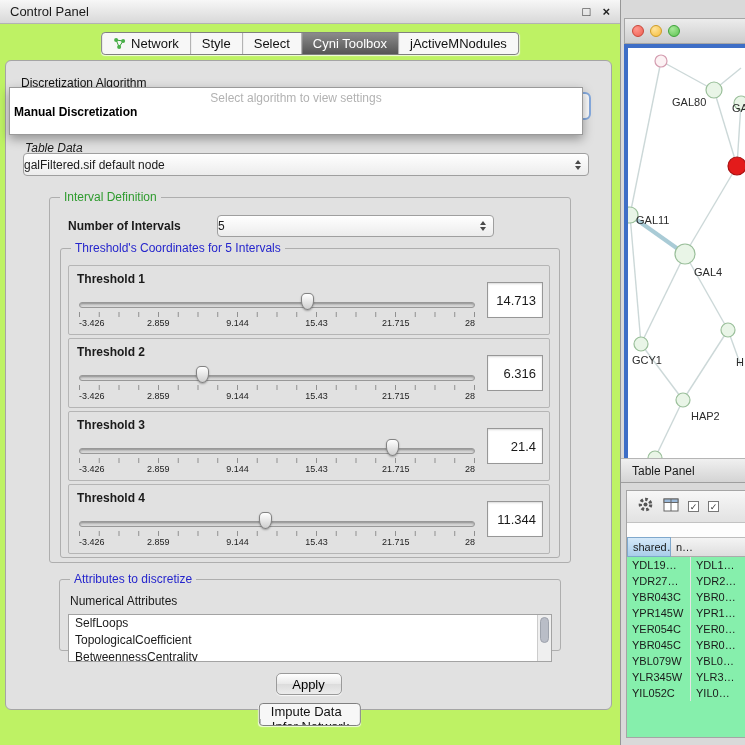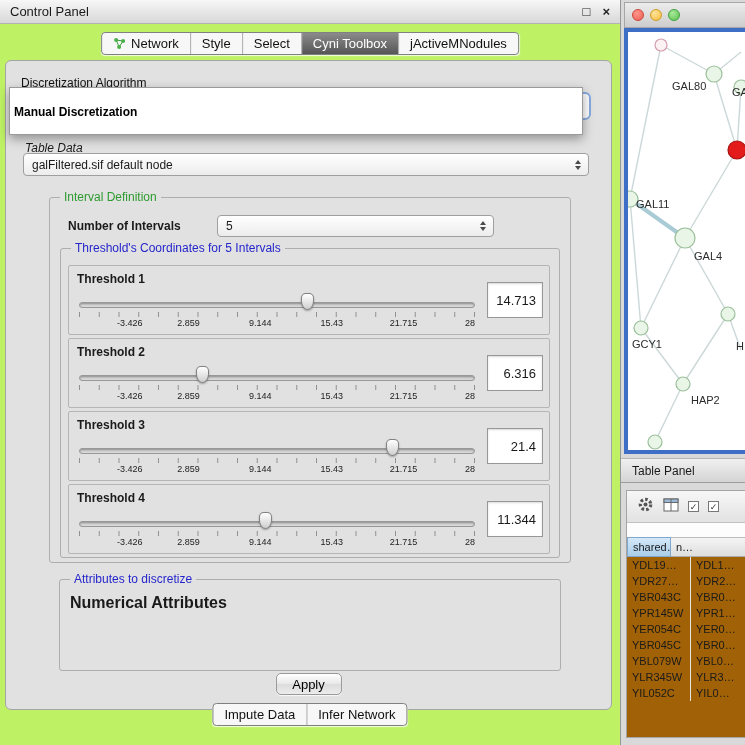--- a/index.html
+++ b/index.html
@@ -16,41 +16,41 @@
   .win-btn{margin-left:12px;font-size:13px;color:#222;font-weight:bold;cursor:default;}
 
   .tabbar{display:flex;border:1px solid #808080;border-radius:4px;
     background:#f7f7f7;overflow:hidden;height:23px;align-items:stretch;
     box-shadow:0 1px 1px rgba(255,255,255,.8);}
   .tab{display:flex;align-items:center;gap:5px;padding:0 11px;font-size:13px;
     color:#111;border-left:1px solid #ababab;white-space:nowrap;}
   .tab:first-child{border-left:none;}
   .tab.selected{background:linear-gradient(#8b8b8b,#565656);color:#fff;justify-content:center;}
   #top-tabs{position:absolute;top:32px;left:50%;transform:translateX(-50%);}
-  #bottom-tabs{position:absolute;top:703px;left:50%;transform:translateX(-50%);z-index:30;}
+  #bottom-tabs{position:absolute;top:703px;left:50%;transform:translateX(-50%);z-index:30;flex-direction:column;}
 
   #cp-main{position:absolute;left:5px;top:60px;width:607px;height:650px;
     border:1px solid #a5a5a5;border-radius:6px;background:#e1e1e1;}
 
   #algo-label{position:absolute;left:15px;top:15px;font-size:12px;color:#111;z-index:1;}
   #algo-combo-fragment{position:absolute;left:543px;top:31px;width:42px;height:28px;
     border:2px solid #86abdf;border-radius:6px;background:#fdfdfd;z-index:2;}
   #algo-dropdown{position:absolute;left:3px;top:26px;width:574px;height:48px;
     background:#fff;border:1px solid #9a9a9a;z-index:10;
     box-shadow:0 4px 10px rgba(0,0,0,.35);}
   #algo-placeholder{position:absolute;left:0;top:3px;width:100%;text-align:center;
     color:#b2b2b2;font-size:12px;}
   #algo-options{position:absolute;left:4px;top:17px;right:4px;}
   .algo-opt{font-size:12px;line-height:15px;color:#000;}
   .algo-opt.first{font-weight:bold;}
 
   #tabledata-label{position:absolute;left:19px;top:80px;font-size:12px;font-style:italic;}
   .combo{position:absolute;display:flex;align-items:center;
     background:linear-gradient(#ffffff,#ececec);border:1px solid #9f9f9f;
-    border-radius:4px;font-size:12px;padding-left:8px;
+    border-radius:4px;font-size:12px;padding-left:0;
     box-shadow:inset 0 1px 0 #fff;}
   .combo .val{flex:1;overflow:hidden;white-space:nowrap;}
   .combo .arrows{width:16px;height:100%;display:flex;flex-direction:column;
     align-items:center;justify-content:center;gap:2px;margin-right:2px;}
   .combo .arrows i{display:block;width:0;height:0;border-left:3.5px solid transparent;
     border-right:3.5px solid transparent;}
   .combo .arrows i.up{border-bottom:4px solid #4a4a4a;}
   .combo .arrows i.dn{border-top:4px solid #4a4a4a;}
   #tabledata-combo{left:17px;top:92px;width:566px;height:23px;}
   #count-combo{left:167px;top:17px;width:277px;height:22px;}
@@ -77,43 +77,43 @@
     background:linear-gradient(#c2c2c2,#dedede);border:1px solid #989898;
     border-radius:3px;box-shadow:inset 0 1px 2px rgba(0,0,0,.25);}
   .thumb{position:absolute;top:27px;width:13px;height:17px;
     background:linear-gradient(#ffffff,#cfcfcf);border:1px solid #828282;
     border-radius:6px 6px 8px 8px / 6px 6px 11px 11px;
     box-shadow:0 1px 2px rgba(0,0,0,.3);}
   .ticks{position:absolute;left:0;right:0;top:46px;height:5px;
     background-image:linear-gradient(to right,#8f8f8f 1px,transparent 1px);
     background-size:calc(100%/20) 100%;background-repeat:repeat-x;
     border-right:1px solid #8f8f8f;}
-  .scale{position:absolute;left:0;right:0;top:52px;height:11px;margin-left:38px;}
+  .scale{position:absolute;left:0;right:0;top:52px;height:11px;}
   .scale span{position:absolute;font-size:9px;color:#222;white-space:nowrap;}
 
-  #attr-group{left:53px;top:518px;width:502px;height:92px;}
-  #attr-label{position:absolute;left:10px;top:14px;font-size:16px;font-weight:bold;}
+  #attr-group{left:53px;top:518px;width:502px;height:72px;}
+  #attr-label{position:absolute;left:10px;top:14px;font-size:12px;font-weight:normal;}
   #attr-list{position:absolute;left:8px;right:8px;top:34px;height:48px;
     background:#fff;border:1px solid #a3a3a3;overflow:hidden;}
   #attr-items{position:absolute;left:0;top:0;right:14px;}
   .attr-item{font-size:12px;line-height:17px;padding-left:6px;white-space:nowrap;}
   #attr-scrollbar{position:absolute;right:0;top:0;bottom:0;width:14px;
     background:#efefef;border-left:1px solid #cccccc;}
   #attr-thumb{position:absolute;left:2px;top:2px;width:9px;height:26px;
     background:#b9bdc7;border:1px solid #9ea3ad;border-radius:5px;}
 
   #apply-btn{position:absolute;left:50%;top:612px;transform:translateX(-50%);
     width:66px;height:22px;font-size:13px;font-family:"Liberation Sans",sans-serif;
     background:linear-gradient(#ffffff,#e9e9e9 48%,#dcdcdc 52%,#ececec);
     border:1px solid #9a9a9a;border-radius:5px;box-shadow:0 1px 1px rgba(255,255,255,.8);}
 
   .tabicon svg{display:block;}
 
   
-  #net-window{position:absolute;left:624px;top:2px;width:121px;height:348px;text-align:center;}
+  #net-window{position:absolute;left:624px;top:18px;width:121px;height:348px;text-align:center;}
   #net-titlebar{position:absolute;left:0;top:0;width:127px;height:26px;
     background:linear-gradient(#ececec,#cdcdcd);border:1px solid #a6a6a6;
     display:flex;align-items:center;gap:6px;padding-left:7px;}
   .traffic{width:12px;height:12px;border-radius:50%;display:inline-block;}
   .traffic.red{background:radial-gradient(circle at 35% 30%,#ff968c,#ee5f52);border:1px solid #c94538;}
   .traffic.yellow{background:radial-gradient(circle at 35% 30%,#ffe39a,#f5bd3d);border:1px solid #cf9c26;}
   .traffic.green{background:radial-gradient(circle at 35% 30%,#a8e89a,#5cc350);border:1px solid #3da23a;}
   #net-canvas{position:absolute;left:0;top:26px;width:127px;height:426px;
     border:4px solid #3e6ec6;background:#fff;}
   #net-canvas svg{display:block;font-family:"Liberation Sans",sans-serif;}
@@ -129,21 +129,21 @@
     background:linear-gradient(#f7f7f7,#e2e2e2);border-bottom:1px solid #c2c2c2;
     display:flex;align-items:center;gap:9px;padding-left:10px;}
   .mini-check{width:11px;height:11px;border:1px solid #777;background:#fff;
     font-size:9px;line-height:10px;text-align:center;color:#333;}
   #table-header{position:absolute;left:0;top:46px;right:0;height:20px;display:flex;}
   .th{font-size:11px;display:flex;align-items:center;padding-left:5px;overflow:hidden;white-space:nowrap;}
   .th.sel{width:44px;flex:none;background:linear-gradient(#d4e8f9,#a9cdea);
     border:1px solid #7fa8cc;}
   .th.norm{flex:1;background:linear-gradient(#f4f4f4,#dedede);
     border-top:1px solid #bcbcbc;border-bottom:1px solid #ababab;}
-  #table-rows{position:absolute;left:0;top:66px;right:0;bottom:0;background:#a16207;}
+  #table-rows{position:absolute;left:0;top:66px;right:0;bottom:0;background:#86efac;}
   .tr{display:flex;height:16px;}
   .td{font-size:11px;line-height:16px;padding-left:5px;overflow:hidden;white-space:nowrap;}
   .td.c1{width:64px;flex:none;border-right:1px solid #e4e4e4;}
   .td.c2{flex:1;}
 </style>
 </head>
 <body>
 
 <div id="control-panel">
   <div id="cp-titlebar">
@@ -178,20 +178,21 @@
       <div class="tab">
         <span>jActiveMNodules</span>
       </div>
     </div>
 
   <div id="cp-main">
     <div id="algo-label">Discretization Algorithm</div>
     <div id="algo-combo-fragment"></div>
 
     <div id="algo-dropdown">
+      <div id="algo-placeholder">Select algorithm to view settings</div>
       <div id="algo-options">
           <div class="algo-opt first">Manual Discretization</div>
         </div>
     </div>
 
     <div id="tabledata-label">Table Data</div>
     <div class="combo" id="tabledata-combo">
       <span class="val">galFiltered.sif default node</span>
       <span class="arrows">
           <i class="up"></i>
@@ -280,20 +281,30 @@
                 <div class="thumb" style="left: calc(47% - 6px);"></div>
               </div>
             </div>
           </div>
       </div>
     </div>
 
     <div class="group" id="attr-group">
       <span class="gtitle blue">Attributes to discretize</span>
       <div id="attr-label">Numerical Attributes</div>
+      <div id="attr-list">
+        <div id="attr-items">
+            <div class="attr-item">SelfLoops</div>
+            <div class="attr-item">TopologicalCoefficient</div>
+            <div class="attr-item">BetweennessCentrality</div>
+          </div>
+        <div id="attr-scrollbar">
+          <div id="attr-thumb"></div>
+        </div>
+      </div>
     </div>
 
     <button id="apply-btn">Apply</button>
   </div>
 
   <div id="bottom-tabs" class="tabbar">
       <div class="tab">
         <span>Impute Data</span>
       </div>
       <div class="tab">

